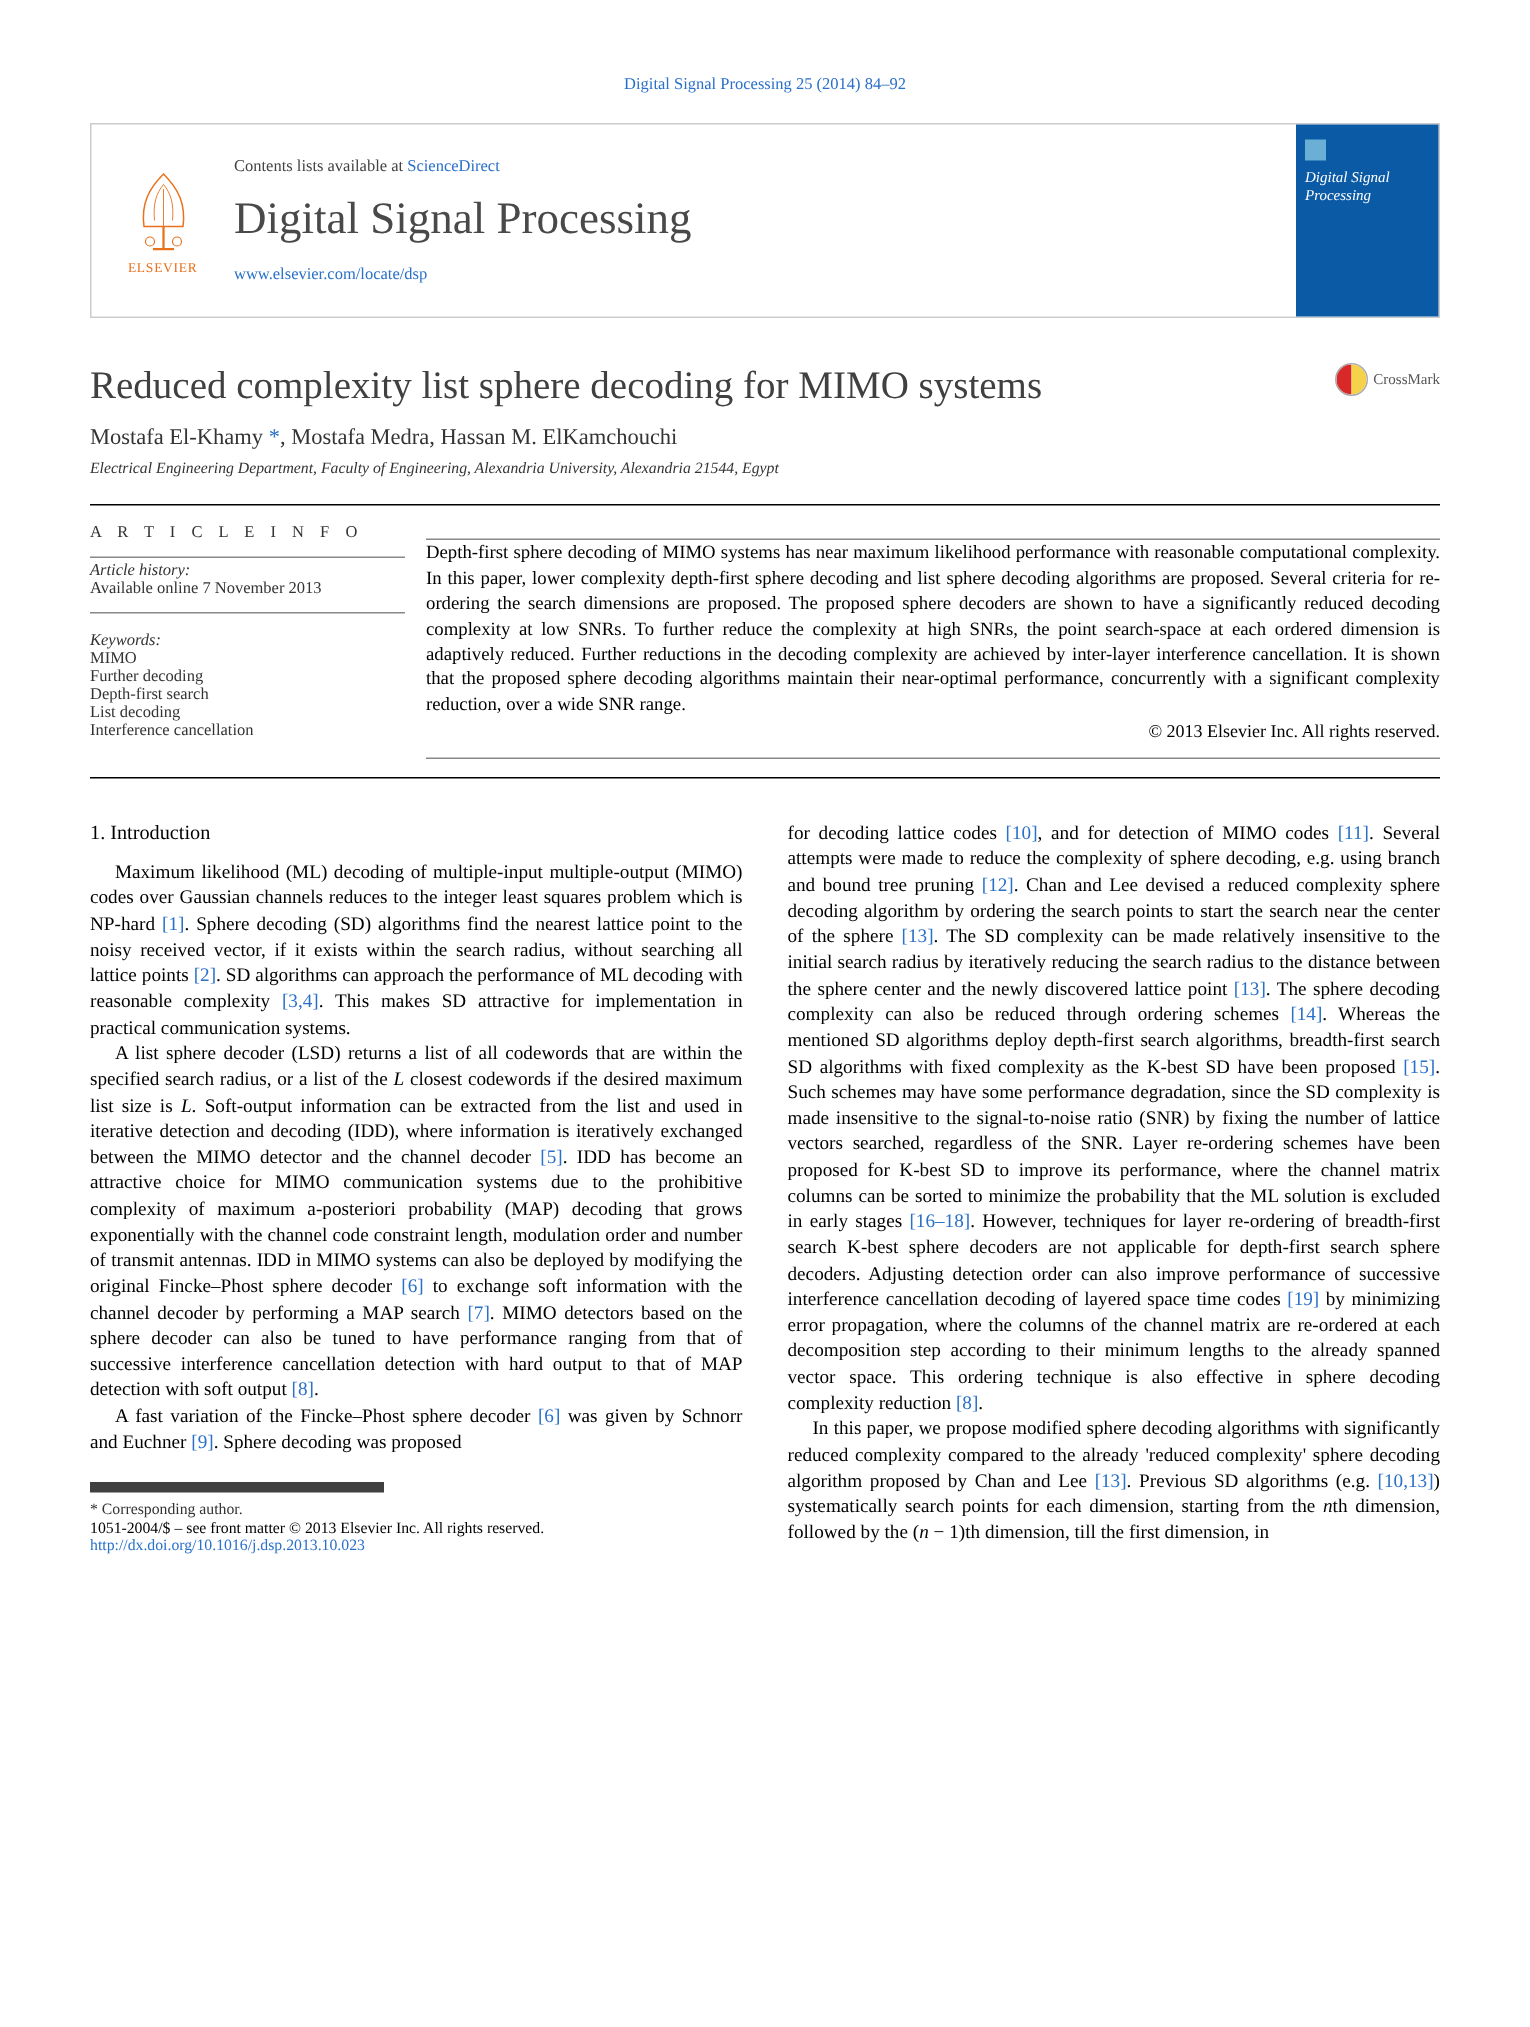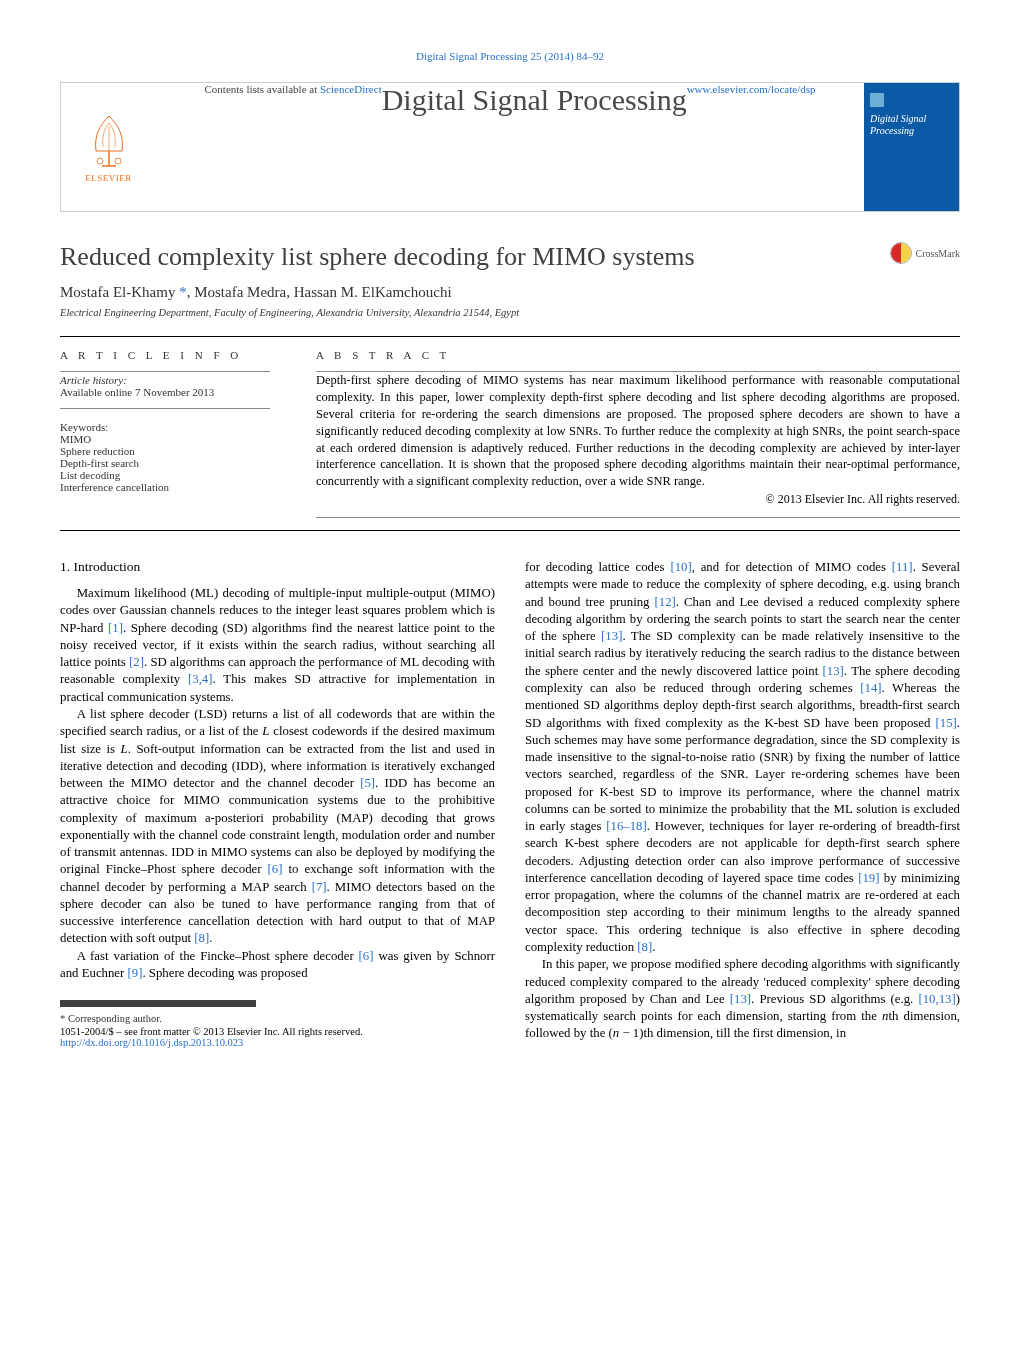--- a/index.html
+++ b/index.html
@@ -38,21 +38,21 @@
   }
   .elsevier-tree {
     width: 50px; height: 60px;
     position: relative;
   }
   .elsevier-tree svg { width: 100%; height: 100%; }
   .elsevier-text { font-size: 9px; color: #e9711c; letter-spacing: 0.5px; margin-top: 2px; }
   .masthead-center {
     flex: 1;
     display: flex;
-    flex-direction: row;
+    flex-direction: column;
     justify-content: center;
     height: 100%;
   }
   .contents-line { font-size: 11px; color: #444; margin-bottom: 12px; }
   .contents-line a, .link { color: #2970c9; text-decoration: none; }
   .journal-title-big {
     font-family: Georgia, serif;
     font-size: 30px;
     font-weight: 400;
     color: #494949;
@@ -124,32 +124,32 @@
   .affiliation {
     font-size: 10.5px;
     font-style: italic;
     color: #333;
     margin-bottom: 18px;
   }
   .hr { border: none; border-top: 1px solid #000; margin: 12px 0; }
   .hr-thin { border: none; border-top: 1px solid #888; margin: 10px 0 0 0; }
   .info-abstract {
     display: flex;
-    gap: 46px;
+    gap: 14px;
     margin-top: 8px;
   }
   .info-col {
     width: 210px;
     font-size: 11px;
     color: #333;
   }
   .info-heading { letter-spacing: 4px; font-size: 11px; color: #333; margin-bottom: 8px; }
   .abs-heading { letter-spacing: 4px; font-size: 11px; color: #333; margin-bottom: 8px; }
   .info-block-title { font-style: italic; margin-top: 2px; }
-  .info-kw-title { margin-top: 12px; }
+  .info-kw-title { font-style: italic; margin-top: 12px; }
   .kw-list { }
   .abs-col { flex: 1; }
   .abstract-text {
     font-size: 12.5px;
     text-align: justify;
     line-height: 1.35;
   }
   .copyright-line {
     text-align: right;
     font-size: 12px;
@@ -244,29 +244,28 @@
   <div class="info-abstract">
     <div class="info-col">
       <div class="info-heading">A R T I C L E   I N F O</div>
       <hr class="hr-thin">
       <div class="info-block-title">Article history:</div>
       <div>Available online 7 November 2013</div>
       <hr class="hr-thin">
       <div class="info-kw-title">Keywords:</div>
       <div class="kw-list">
         <div>MIMO</div>
-        <div>Sphere reduction</div>
+        <div>Further decoding</div>
         <div>Depth-first search</div>
         <div>List decoding</div>
         <div>Interference cancellation</div>
       </div>
     </div>
 
     <div class="abs-col">
-      <div class="abs-heading">A B S T R A C T</div>
       <hr class="hr-thin">
       <div class="abstract-text">Depth-first sphere decoding of MIMO systems has near maximum likelihood performance with reasonable computational complexity. In this paper, lower complexity depth-first sphere decoding and list sphere decoding algorithms are proposed. Several criteria for re-ordering the search dimensions are proposed. The proposed sphere decoders are shown to have a significantly reduced decoding complexity at low SNRs. To further reduce the complexity at high SNRs, the point search-space at each ordered dimension is adaptively reduced. Further reductions in the decoding complexity are achieved by inter-layer interference cancellation. It is shown that the proposed sphere decoding algorithms maintain their near-optimal performance, concurrently with a significant complexity reduction, over a wide SNR range.</div>
       <div class="copyright-line">© 2013 Elsevier Inc. All rights reserved.</div>
       <hr class="hr-thin">
     </div>
   </div>
 
   <hr class="hr">
 
   <div class="body-columns">

